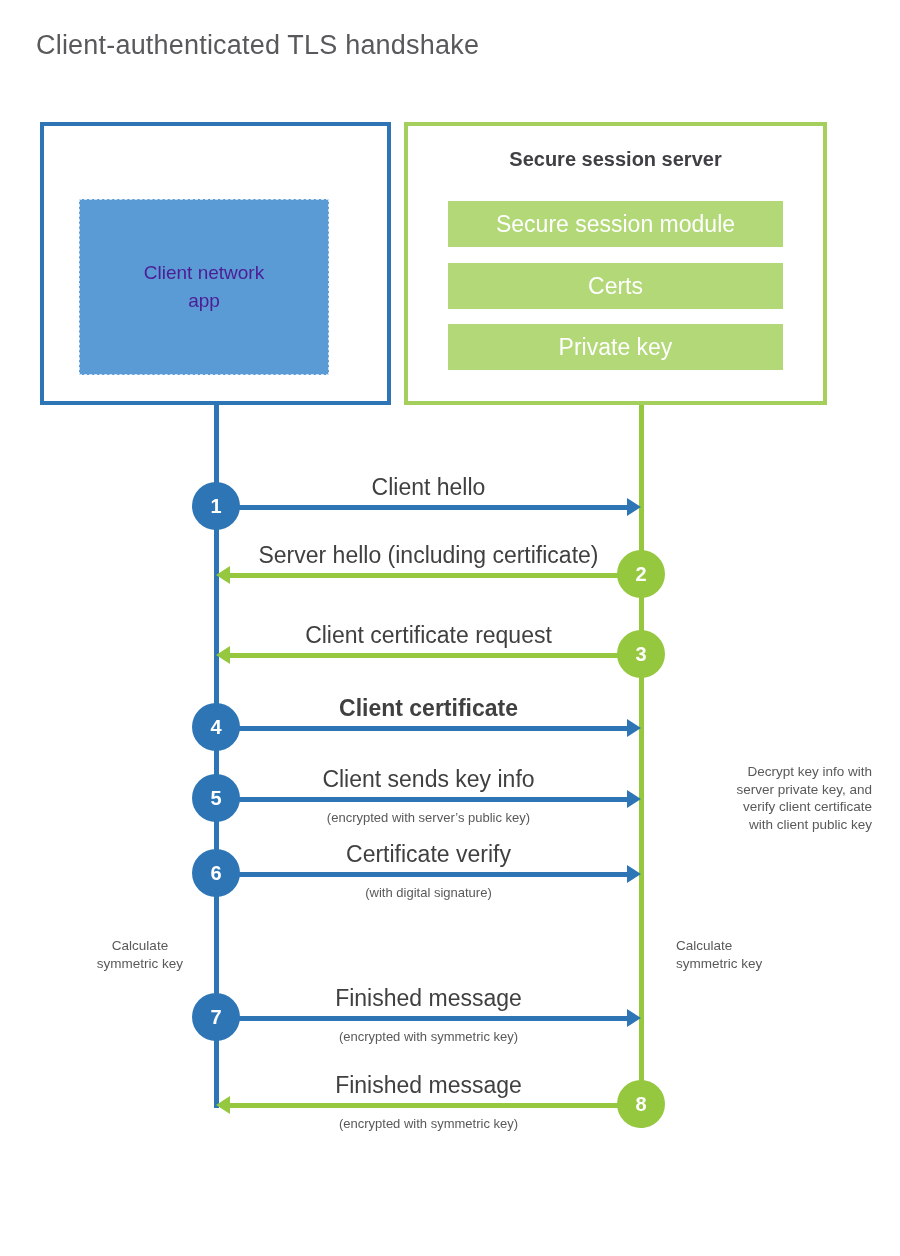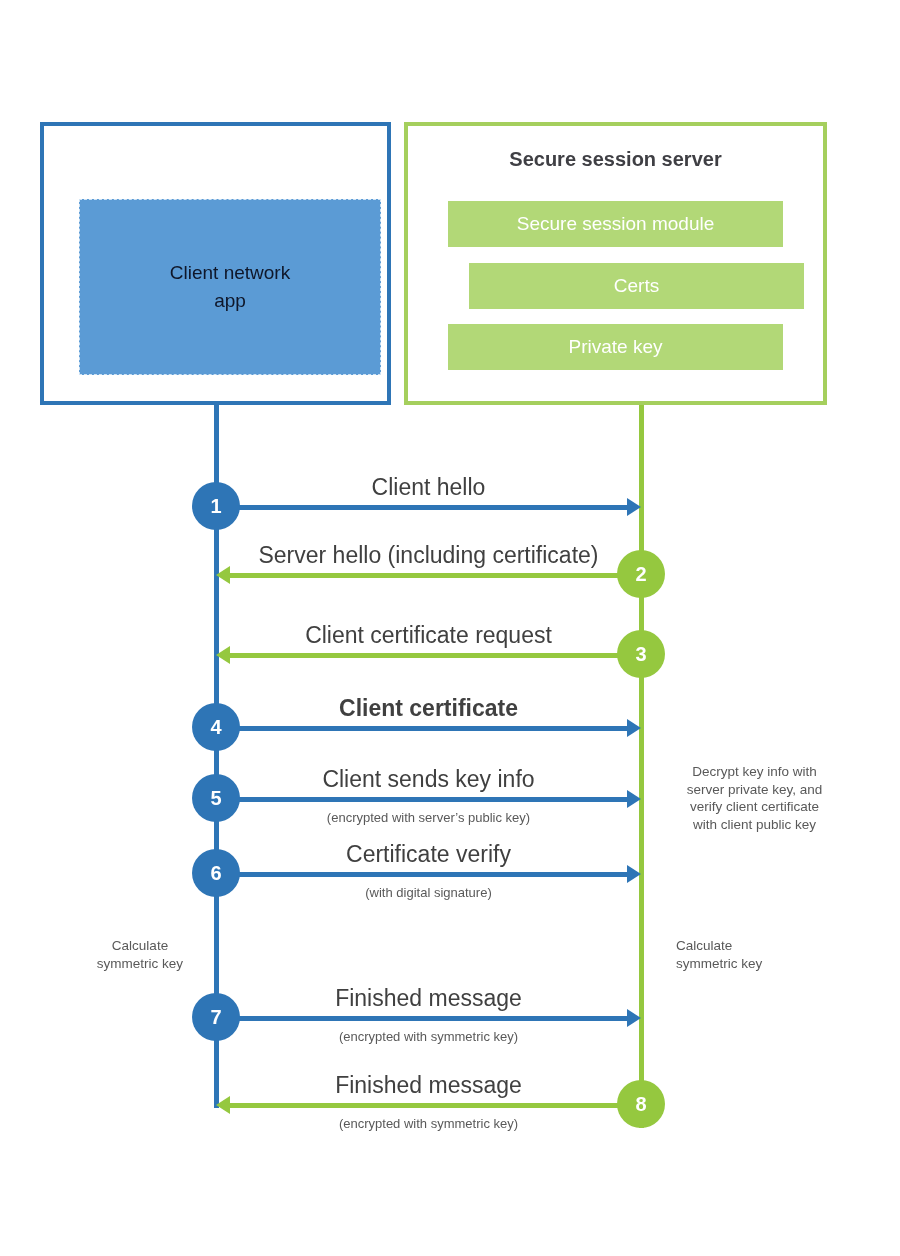--- a/index.html
+++ b/index.html
@@ -21,32 +21,32 @@
   }
 
   .panel{position:absolute;top:122px;height:283px;background:#fff;}
   .panel.client{left:40px;width:351px;border:4px solid var(--blue);}
   .panel.server{left:404px;width:423px;border:4px solid var(--green-border);}
   .panel-title{
     position:absolute;left:0;right:0;top:22px;text-align:center;
     font-size:20px;font-weight:bold;color:#3f3f44;
   }
   .app-box{
-    position:absolute;left:35px;top:73px;width:302px;height:176px;
+    position:absolute;left:35px;top:73px;width:250px;height:176px;
     background:var(--blue-fill);border:1px dashed #cfe3f5;
     display:flex;align-items:center;justify-content:center;text-align:center;
-    color:#0f172a;font-size:19px;line-height:28px;white-space:pre-line;
+    color:#4c1d95;font-size:19px;line-height:28px;white-space:pre-line;
   }
   .module{
     position:absolute;left:40px;width:335px;height:46px;
     background:var(--green-fill);
     display:flex;align-items:center;justify-content:center;
-    color:#fff;font-size:19px;
+    color:#fff;font-size:23px;
   }
-  .module.m0{top:75px;} .module.m1{top:137px;margin-left:21px;} .module.m2{top:198px;}
+  .module.m0{top:75px;} .module.m1{top:137px;} .module.m2{top:198px;}
 
   .lifeline{position:absolute;width:5px;z-index:1;}
   .lifeline.client-line{left:214px;top:405px;height:703px;background:var(--blue);}
   .lifeline.server-line{left:639px;top:405px;height:723px;background:var(--green);}
 
   .stem{position:absolute;height:5px;z-index:2;}
   .head{position:absolute;width:0;height:0;z-index:2;
         border-top:9px solid transparent;border-bottom:9px solid transparent;}
   .head.right{border-left:14px solid var(--blue);}
   .head.left{border-right:14px solid var(--green);}
@@ -65,29 +65,30 @@
   }
   .msg-sublabel{
     position:absolute;left:216px;width:425px;text-align:center;z-index:4;
     font-size:13px;line-height:18px;color:var(--ink-soft);
   }
 
   .note{
     position:absolute;font-size:13.5px;line-height:17.5px;color:var(--ink-soft);
     white-space:pre-line;z-index:4;
   }
-  .note.decrypt{left:667px;top:763px;width:175px;text-align:center;}
+  .note.decrypt{left:697px;top:763px;width:175px;text-align:right;}
   .note.calc-left{left:85px;top:937px;width:110px;text-align:center;}
   .note.calc-right{left:676px;top:937px;width:110px;text-align:left;}
 </style>
 </head>
 <body>
 
 <div class="canvas">
 
+  <h1 class="page-title">Client-authenticated TLS handshake</h1>
 
   <div class="panel client">
     <div class="app-box">Client network
 app</div>
   </div>
 
   <div class="panel server">
     <div class="panel-title">Secure session server</div>
     <div class="module m0">Secure session module</div>
     <div class="module m1">Certs</div>

